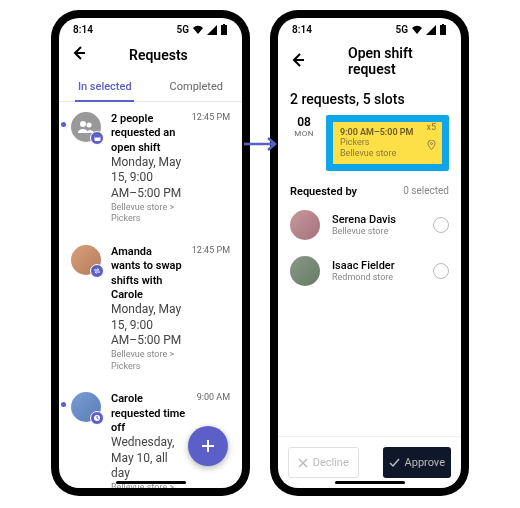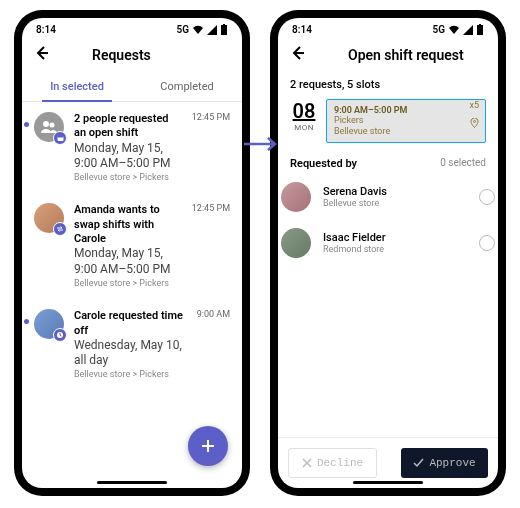--- a/index.html
+++ b/index.html
@@ -11,21 +11,21 @@
     position: relative;
   }
   .stage {
     display: flex;
     gap: 20px;
     padding: 10px;
     align-items: flex-start;
     justify-content: center;
   }
   .phone {
-    width: 236px;
+    width: 199px;
     height: 486px;
     background: #000;
     border-radius: 28px;
     padding: 8px;
     position: relative;
   }
   .screen {
     background: #fff;
     width: 100%;
     height: 100%;
@@ -128,68 +128,67 @@
   }
   .homebar {
     position: absolute;
     bottom: 4px; left: 50%;
     transform: translateX(-50%);
     width: 70px; height: 3px;
     background: #000;
     border-radius: 2px;
   }
   
-  .summary { font-size: 11px; font-weight: 500; padding: 6px 12px 4px; }
+  .summary { font-size: 14px; font-weight: 500; padding: 6px 12px 4px; }
   .date-block {
     display: flex;
     padding: 4px 12px 8px;
     gap: 8px;
   }
   .date-col { text-align: center; width: 28px; }
-  .date-num { font-size: 20px; font-weight: 600; text-decoration: underline; }
+  .date-num { font-size: 12px; font-weight: 600; }
   .date-day { font-size: 8px; color: #666; letter-spacing: 0.5px; }
   .shift-card {
     flex: 1;
-    background: #e5e5e5;
-    border: 1px solid #0ea5e9;
+    background: #fde047;
+    border: 7px solid #0ea5e9;
     border-radius: 2px;
     padding: 5px 7px;
     position: relative;
   }
   .shift-time { font-size: 9px; font-weight: 600; color: #6b5a1f; }
   .shift-line { font-size: 9px; color: #8a7838; line-height: 1.2; }
   .shift-count { position: absolute; top: 0; right: 6px; font-size: 9px; color: #8a7838; }
   .shift-pin { position: absolute; top: 18px; right: 6px; font-size: 9px; color: #8a7838; }
   .section-row {
     display: flex; justify-content: space-between;
     padding: 6px 12px 4px;
   }
   .section-label { font-size: 11px; font-weight: 600; }
   .section-count { font-size: 10px; color: #888; }
   .requester {
     display: flex;
     align-items: center;
     gap: 12px;
-    padding: 8px 3px;
+    padding: 8px 12px;
   }
   .req-body { flex: 1; }
   .req-name { font-size: 11px; font-weight: 500; }
   .req-store { font-size: 9px; color: #888; }
   .radio {
     width: 16px; height: 16px;
     border: 1.5px solid #bbb;
     border-radius: 50%;
   }
   .footer-btns {
     display: flex;
     gap: 24px;
     padding: 10px;
     border-top: 1px solid #eee;
     margin-top: auto;
-    font-family: Liberation Mono, monospace;
   }
   .footer-btn {
     flex: 1;
     padding: 8px 0;
     font-size: 11px;
     text-align: center;
     border-radius: 3px;
     color: #bbb;
     display: flex;
     align-items: center;

